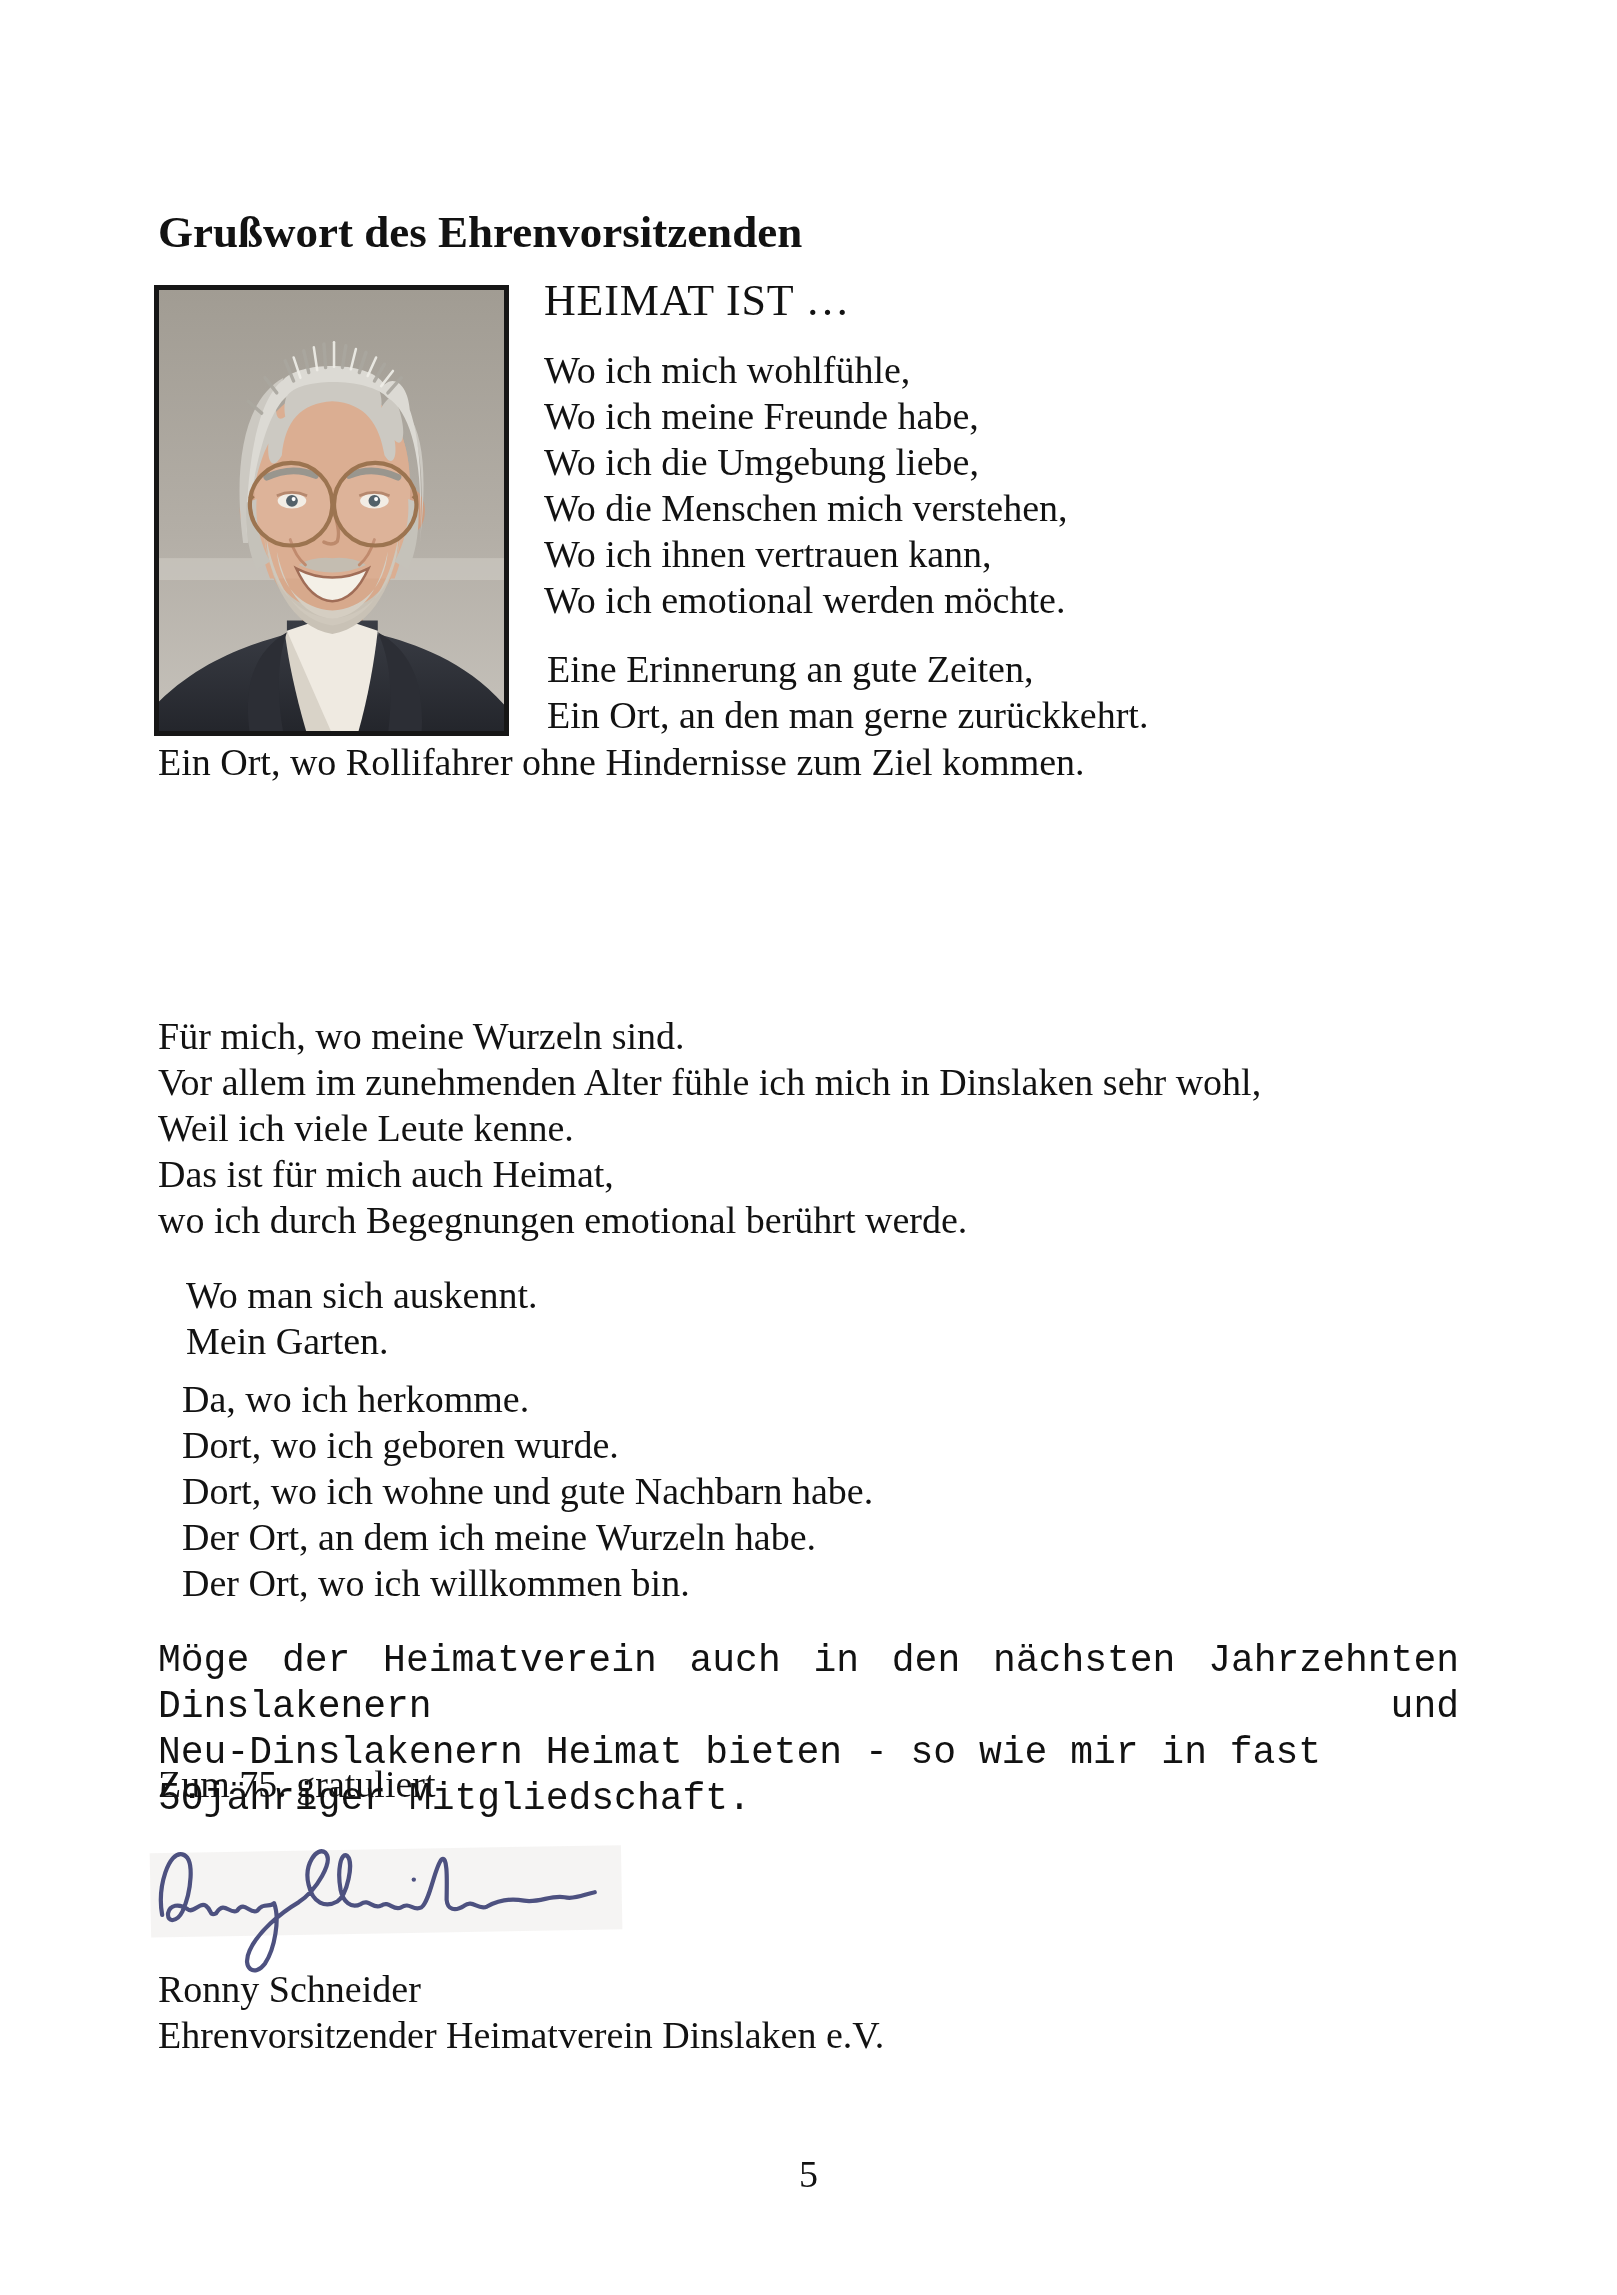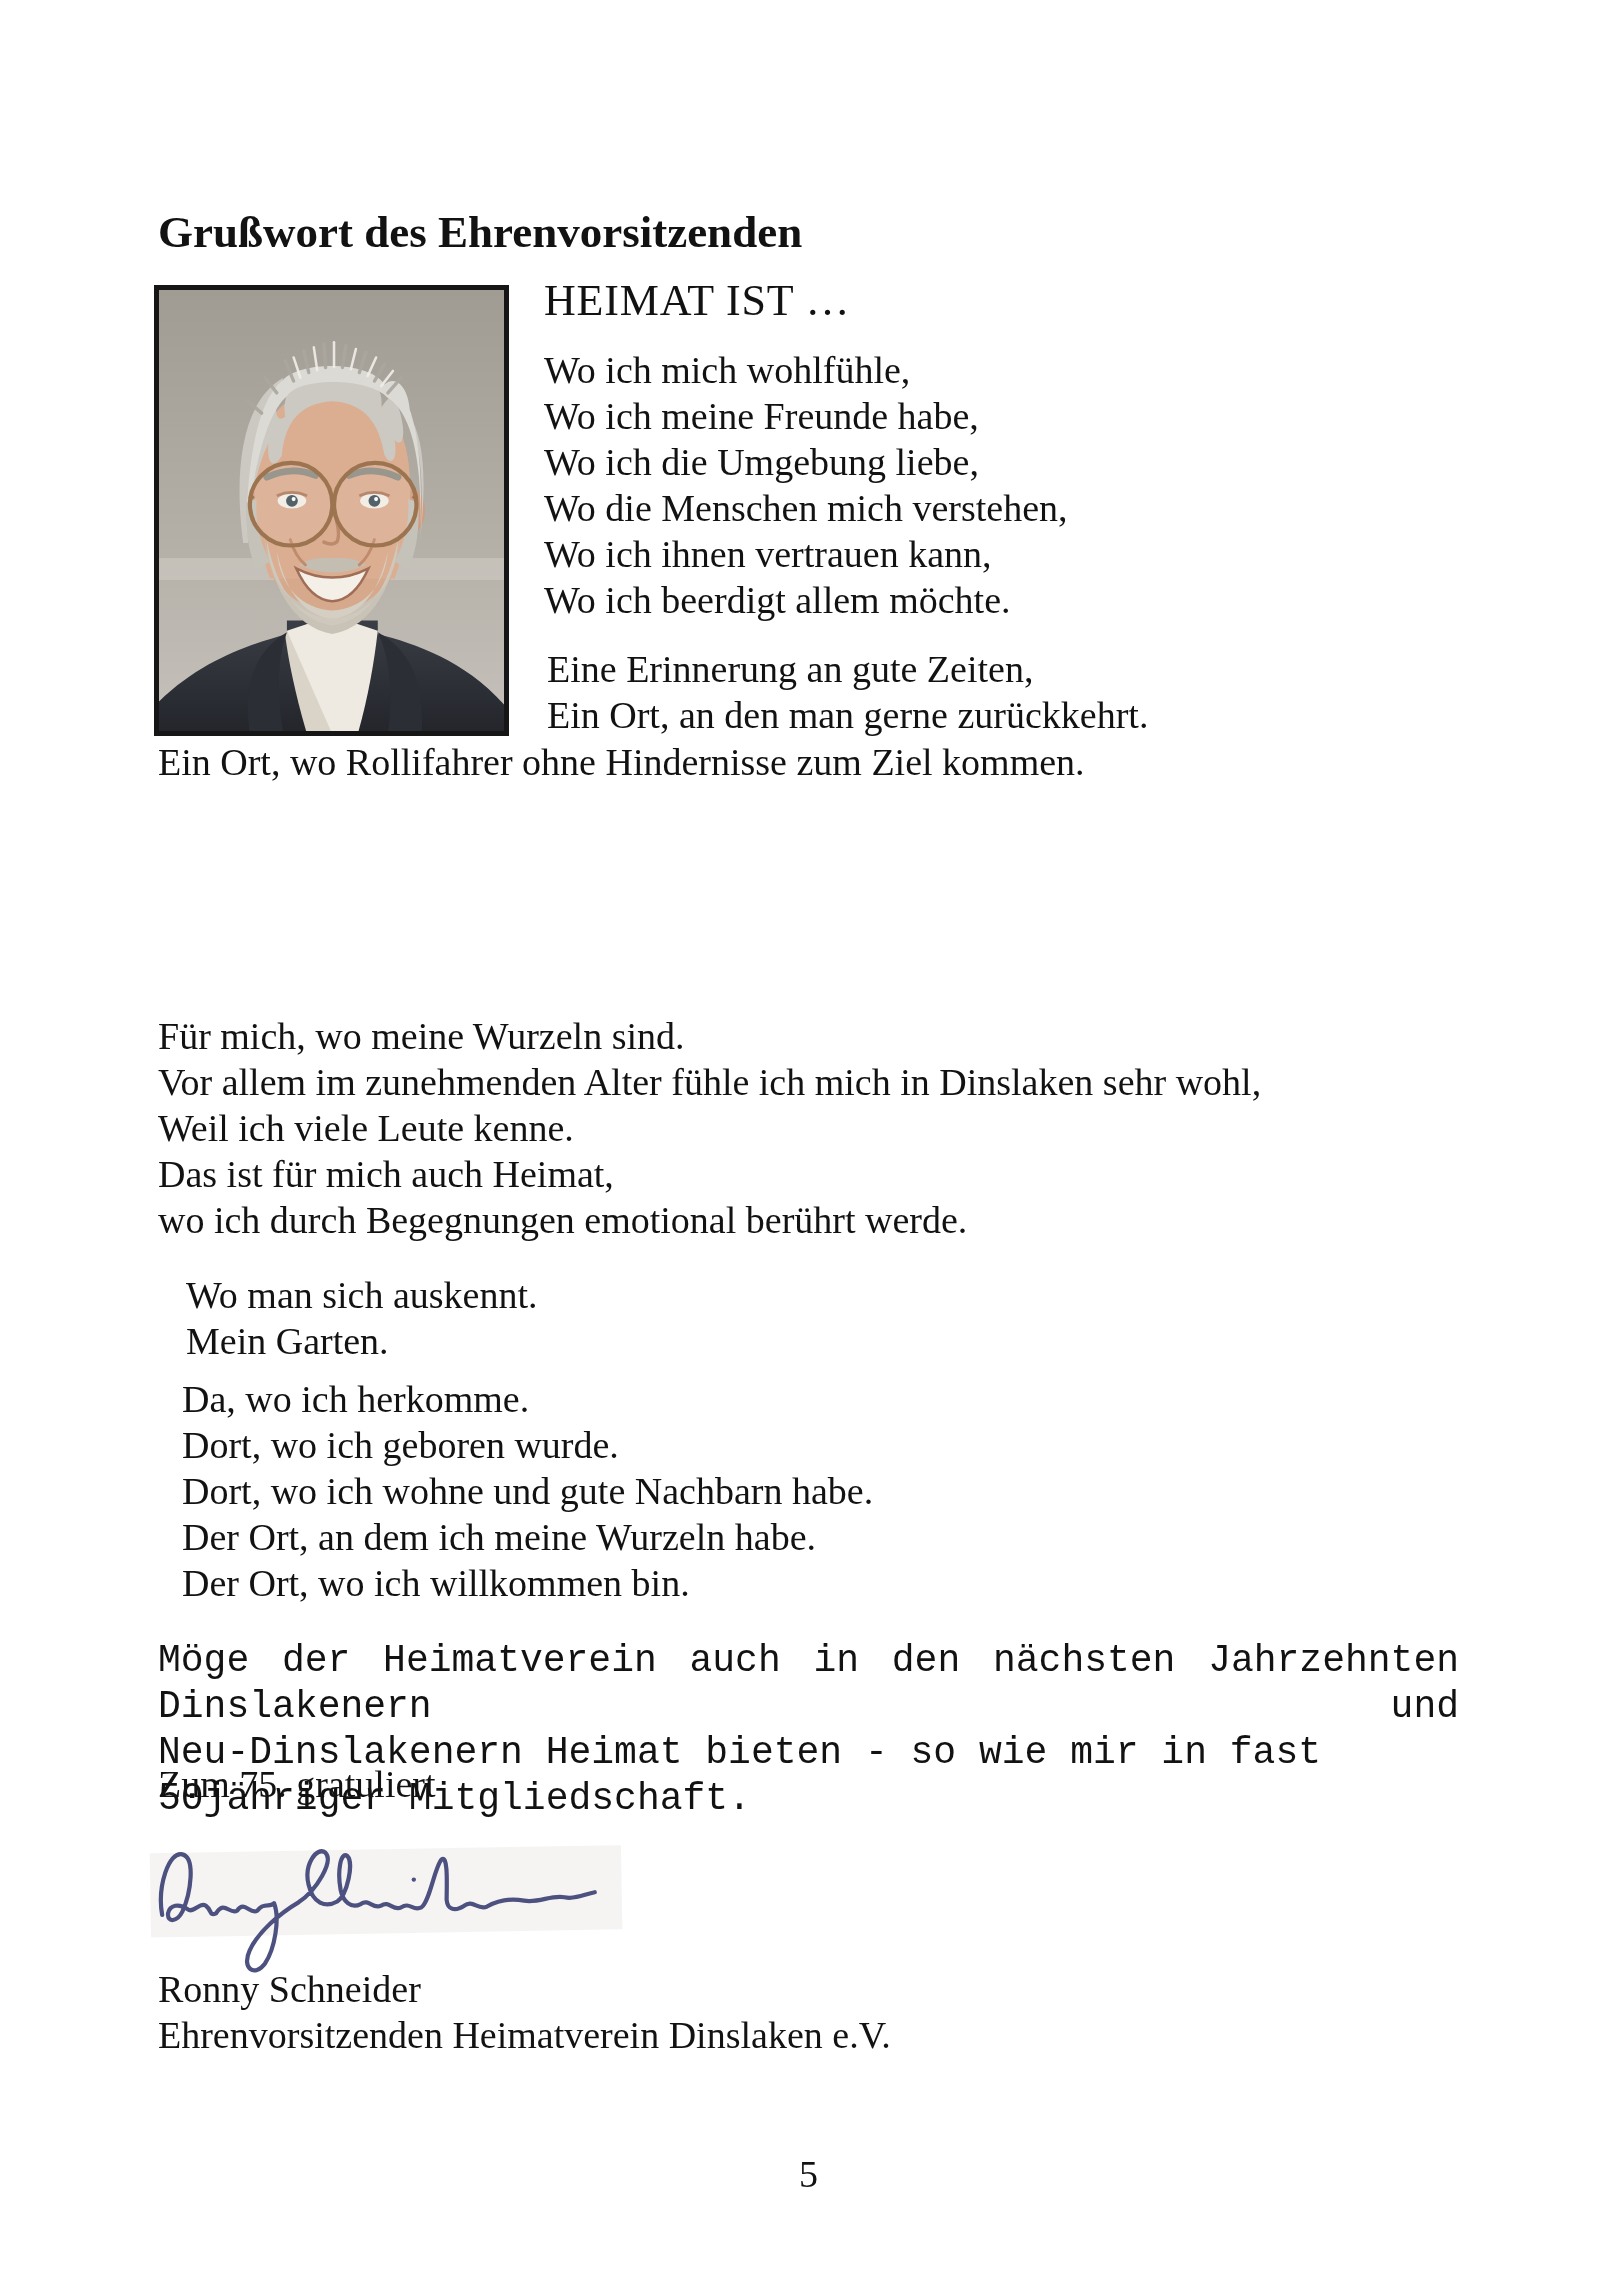--- a/index.html
+++ b/index.html
@@ -145,21 +145,21 @@
   </div>
 
   <div class="abs heimat-heading">HEIMAT IST …</div>
 
   <div class="abs body-text stanza1">
     <div class="poem-line">Wo ich mich wohlfühle,</div>
     <div class="poem-line">Wo ich meine Freunde habe,</div>
     <div class="poem-line">Wo ich die Umgebung liebe,</div>
     <div class="poem-line">Wo die Menschen mich verstehen,</div>
     <div class="poem-line">Wo ich ihnen vertrauen kann,</div>
-    <div class="poem-line">Wo ich beerdigt allem möchte.</div>
+    <div class="poem-line">Wo ich emotional werden möchte.</div>
   </div>
 
   <div class="abs body-text stanza2">
     <div class="poem-line">Eine Erinnerung an gute Zeiten,</div>
     <div class="poem-line">Ein Ort, an den man gerne zurückkehrt.</div>
   </div>
 
   <div class="abs body-text full-line">Ein Ort, wo Rollifahrer ohne Hindernisse zum Ziel kommen.</div>
 
 
@@ -224,19 +224,19 @@
                  C 418 110, 432 108, 448 111
                  C 466 114, 480 104, 496 107
                  C 510 110, 520 103, 532 101"></path>
         <circle cx="317" cy="86" r="2.6" fill="#4d5180" stroke="none"></circle>
       </g>
     </svg>
   </div>
 
   <div class="abs sig-names">
     <div>Ronny Schneider</div>
-    <div>Ehrenvorsitzenden Heimatverein Dinslaken e.V.</div>
+    <div>Ehrenvorsitzender Heimatverein Dinslaken e.V.</div>
   </div>
 
   <div class="abs page-number">5</div>
 
 </div>
 
 
 </body></html>

